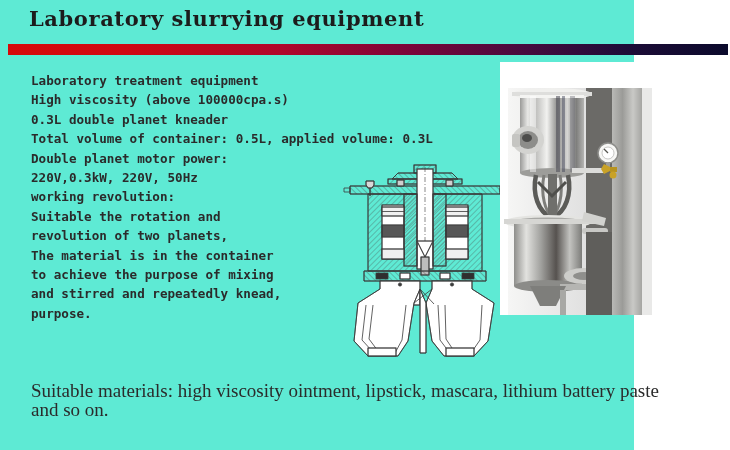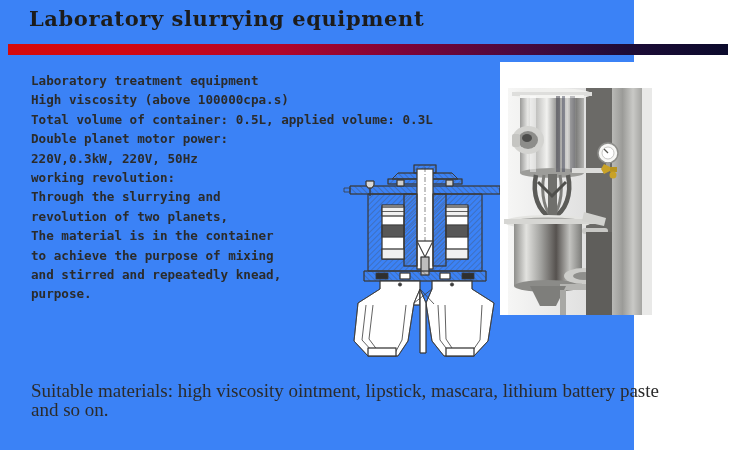--- a/index.html
+++ b/index.html
@@ -12,21 +12,21 @@
     height: 450px;
     background: #ffffff;
     font-family: "DejaVu Sans Mono", monospace;
     overflow: hidden;
     position: relative;
   }
   .page {
     position: relative;
     width: 634px;
     height: 450px;
-    background: #3b82f6;
+    background: #5eead4;
   }
 
   
   .page-title {
     position: absolute;
     left: 29px;
     top: 6px;
     font-family: "DejaVu Serif", "Liberation Serif", serif;
     font-size: 21px;
     font-weight: 700;
@@ -110,25 +110,26 @@
 
 <div class="page">
 
   <div class="page-title">Laboratory slurrying equipment</div>
 
   <div class="divider-bar"></div>
 
   <div class="spec-block">
     <div class="spec-line">Laboratory treatment equipment</div>
     <div class="spec-line">High viscosity (above 100000cpa.s)</div>
+    <div class="spec-line">0.3L double planet kneader</div>
     <div class="spec-line">Total volume of container: 0.5L, applied volume: 0.3L</div>
     <div class="spec-line">Double planet motor power:</div>
     <div class="spec-line">220V,0.3kW, 220V, 50Hz</div>
     <div class="spec-line">working revolution:</div>
-    <div class="spec-line">Through the slurrying and</div>
+    <div class="spec-line">Suitable the rotation and</div>
     <div class="spec-line">revolution of two planets,</div>
     <div class="spec-line">The material is in the container</div>
     <div class="spec-line">to achieve the purpose of mixing</div>
     <div class="spec-line">and stirred and repeatedly knead,</div>
     <div class="spec-line">purpose.</div>
   </div>
 
   <div class="tech-drawing">
     <svg width="168" height="197" viewBox="0 0 168 197" xmlns="http://www.w3.org/2000/svg">
       <defs>

